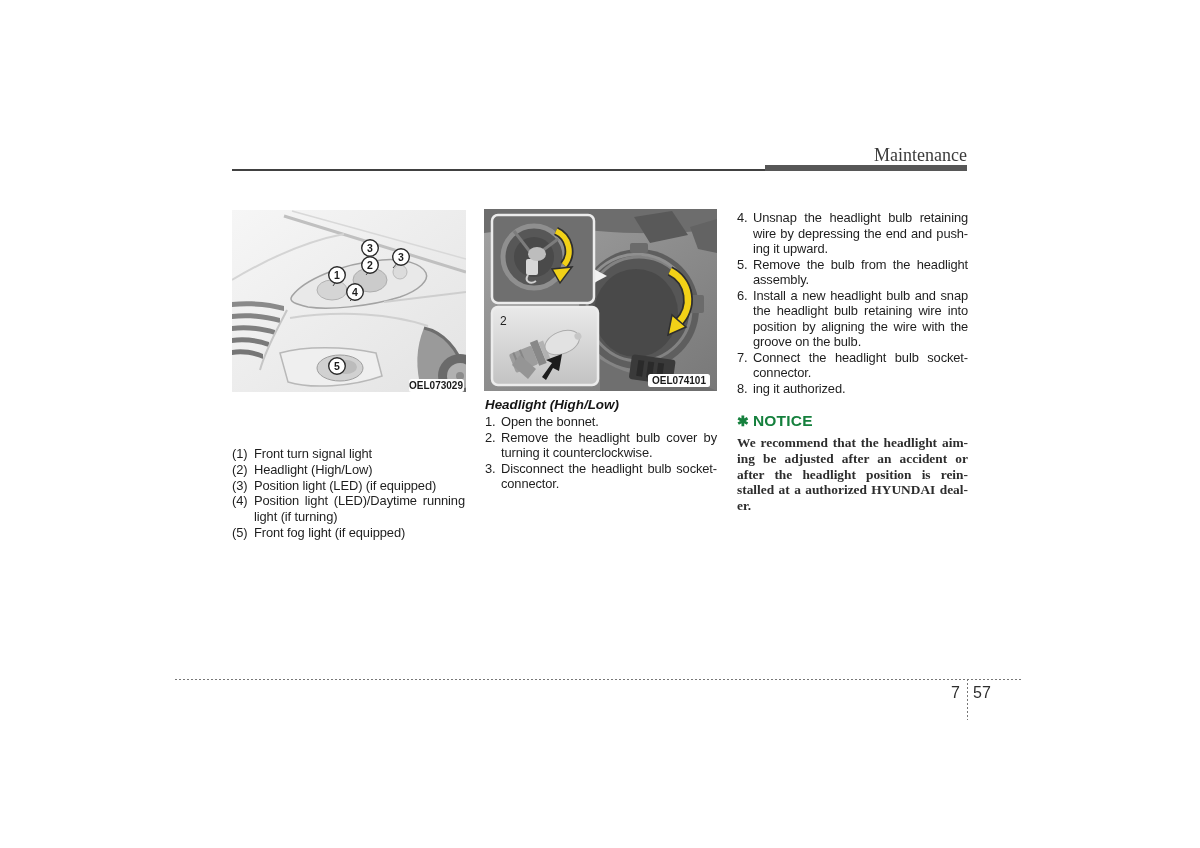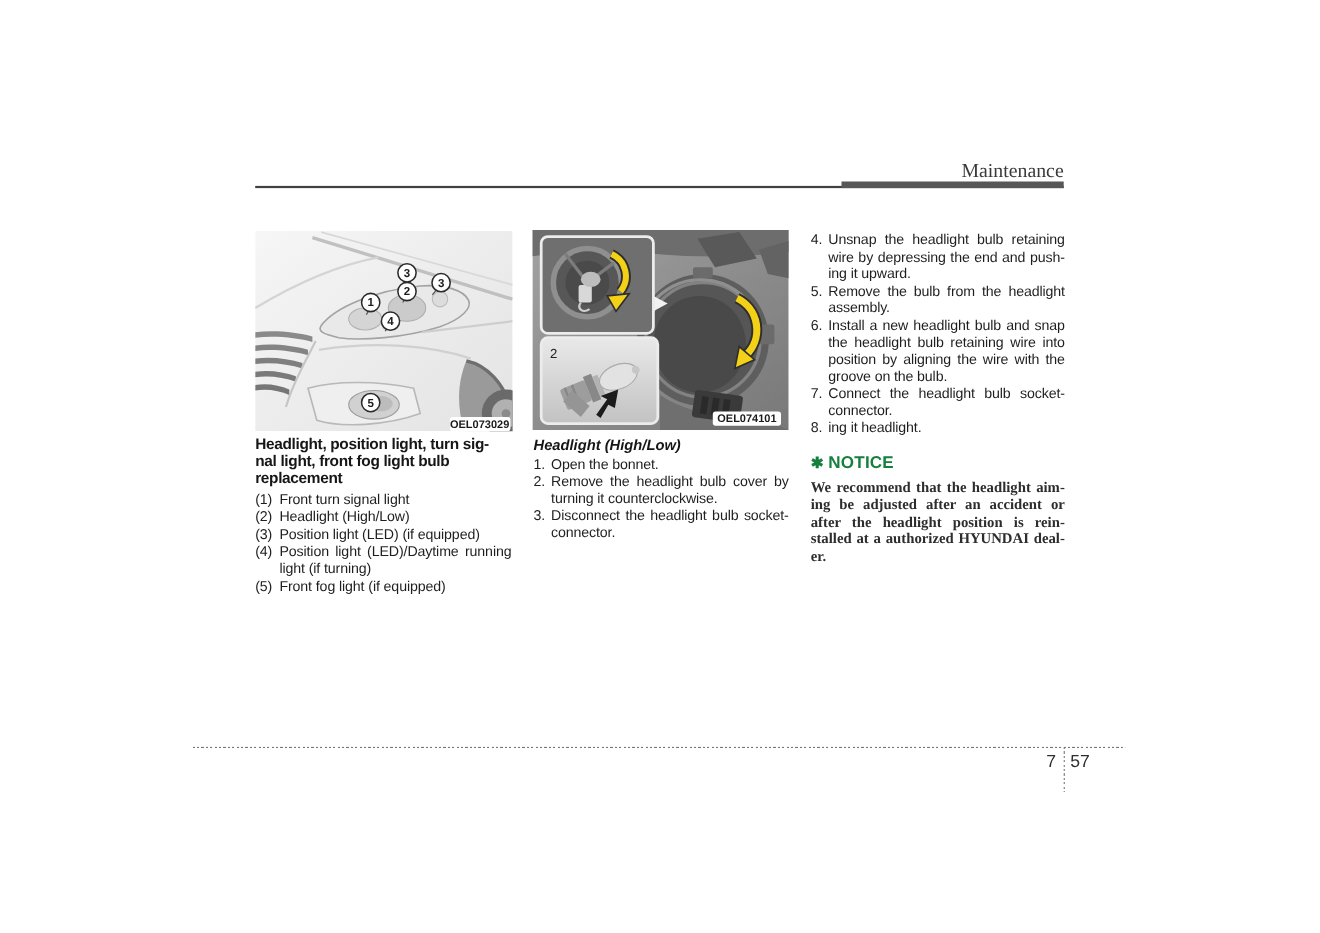--- a/index.html
+++ b/index.html
@@ -215,25 +215,20 @@
       <path d="M36,146 L52,160 L44,170 L28,156 Z" fill="#959595"></path>
       <path d="M58,168 L68,154 L62,151 L78,145 L75,162 L69,159 L62,171 Z" fill="#1c1c1c"></path>
     </g>
 
     <g>
       <rect x="164" y="165" width="62" height="13" rx="2.5" fill="#ffffff"></rect>
       <text x="195" y="175" text-anchor="middle" font-size="10" font-weight="600" fill="#1a1a1a">OEL074101</text>
     </g>
   </svg>
 
-  <div class="section-heading no-just">
-      <div class="tline">Headlight, position light, turn sig-</div>
-      <div class="tline">nal light, front fog light bulb</div>
-      <div class="tline">replacement</div>
-    </div>
 
   <div class="parts-list">
     <div class="part-item">
       <span class="marker">(1)</span>
       <div>
           <div class="tline">Front turn signal light</div>
         </div>
     </div>
     <div class="part-item">
       <span class="marker">(2)</span>
@@ -315,21 +310,21 @@
     <div class="step">
       <span class="marker">7.</span>
       <div>
           <div class="tline">Connect the headlight bulb socket-</div>
           <div class="tline">connector.</div>
         </div>
     </div>
     <div class="step">
       <span class="marker">8.</span>
       <div>
-          <div class="tline">ing it headlight.</div>
+          <div class="tline">ing it authorized.</div>
         </div>
     </div>
   </div>
 
   <div class="notice">
     <div class="notice-title">
       <span class="sym">✱</span><span>NOTICE</span>
     </div>
     <div class="notice-body">
         <div class="tline">We recommend that the headlight aim-</div>

